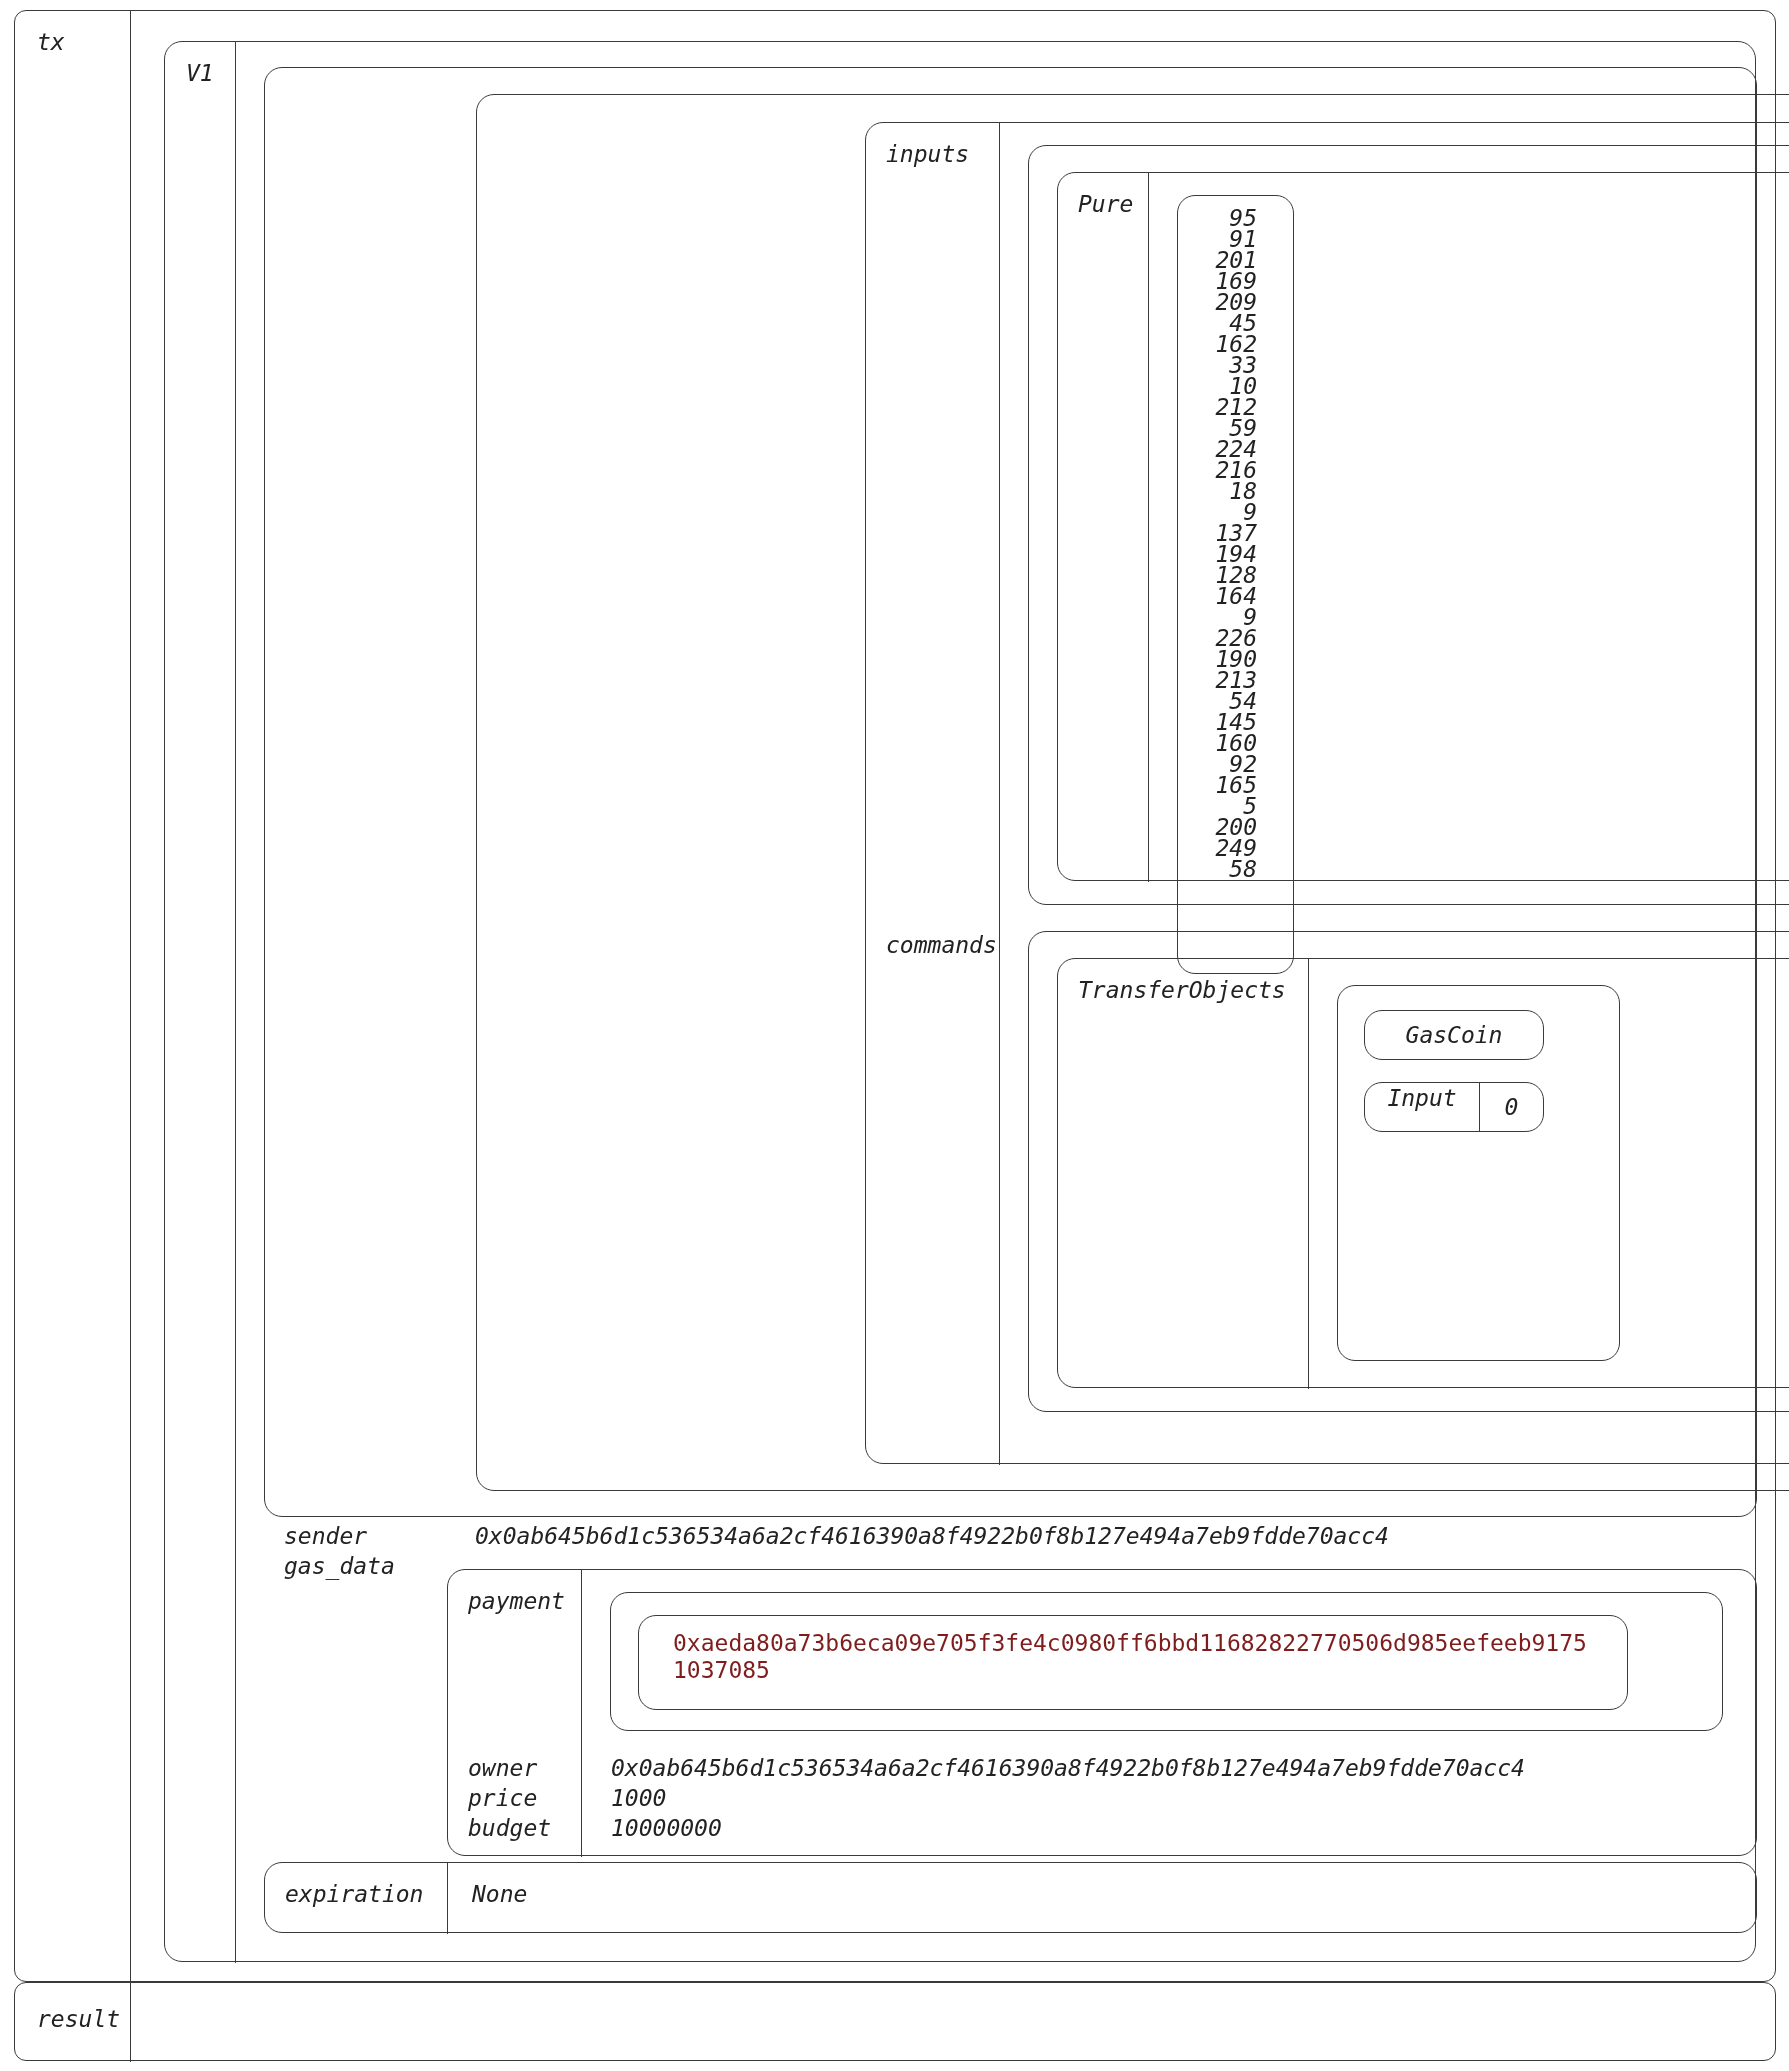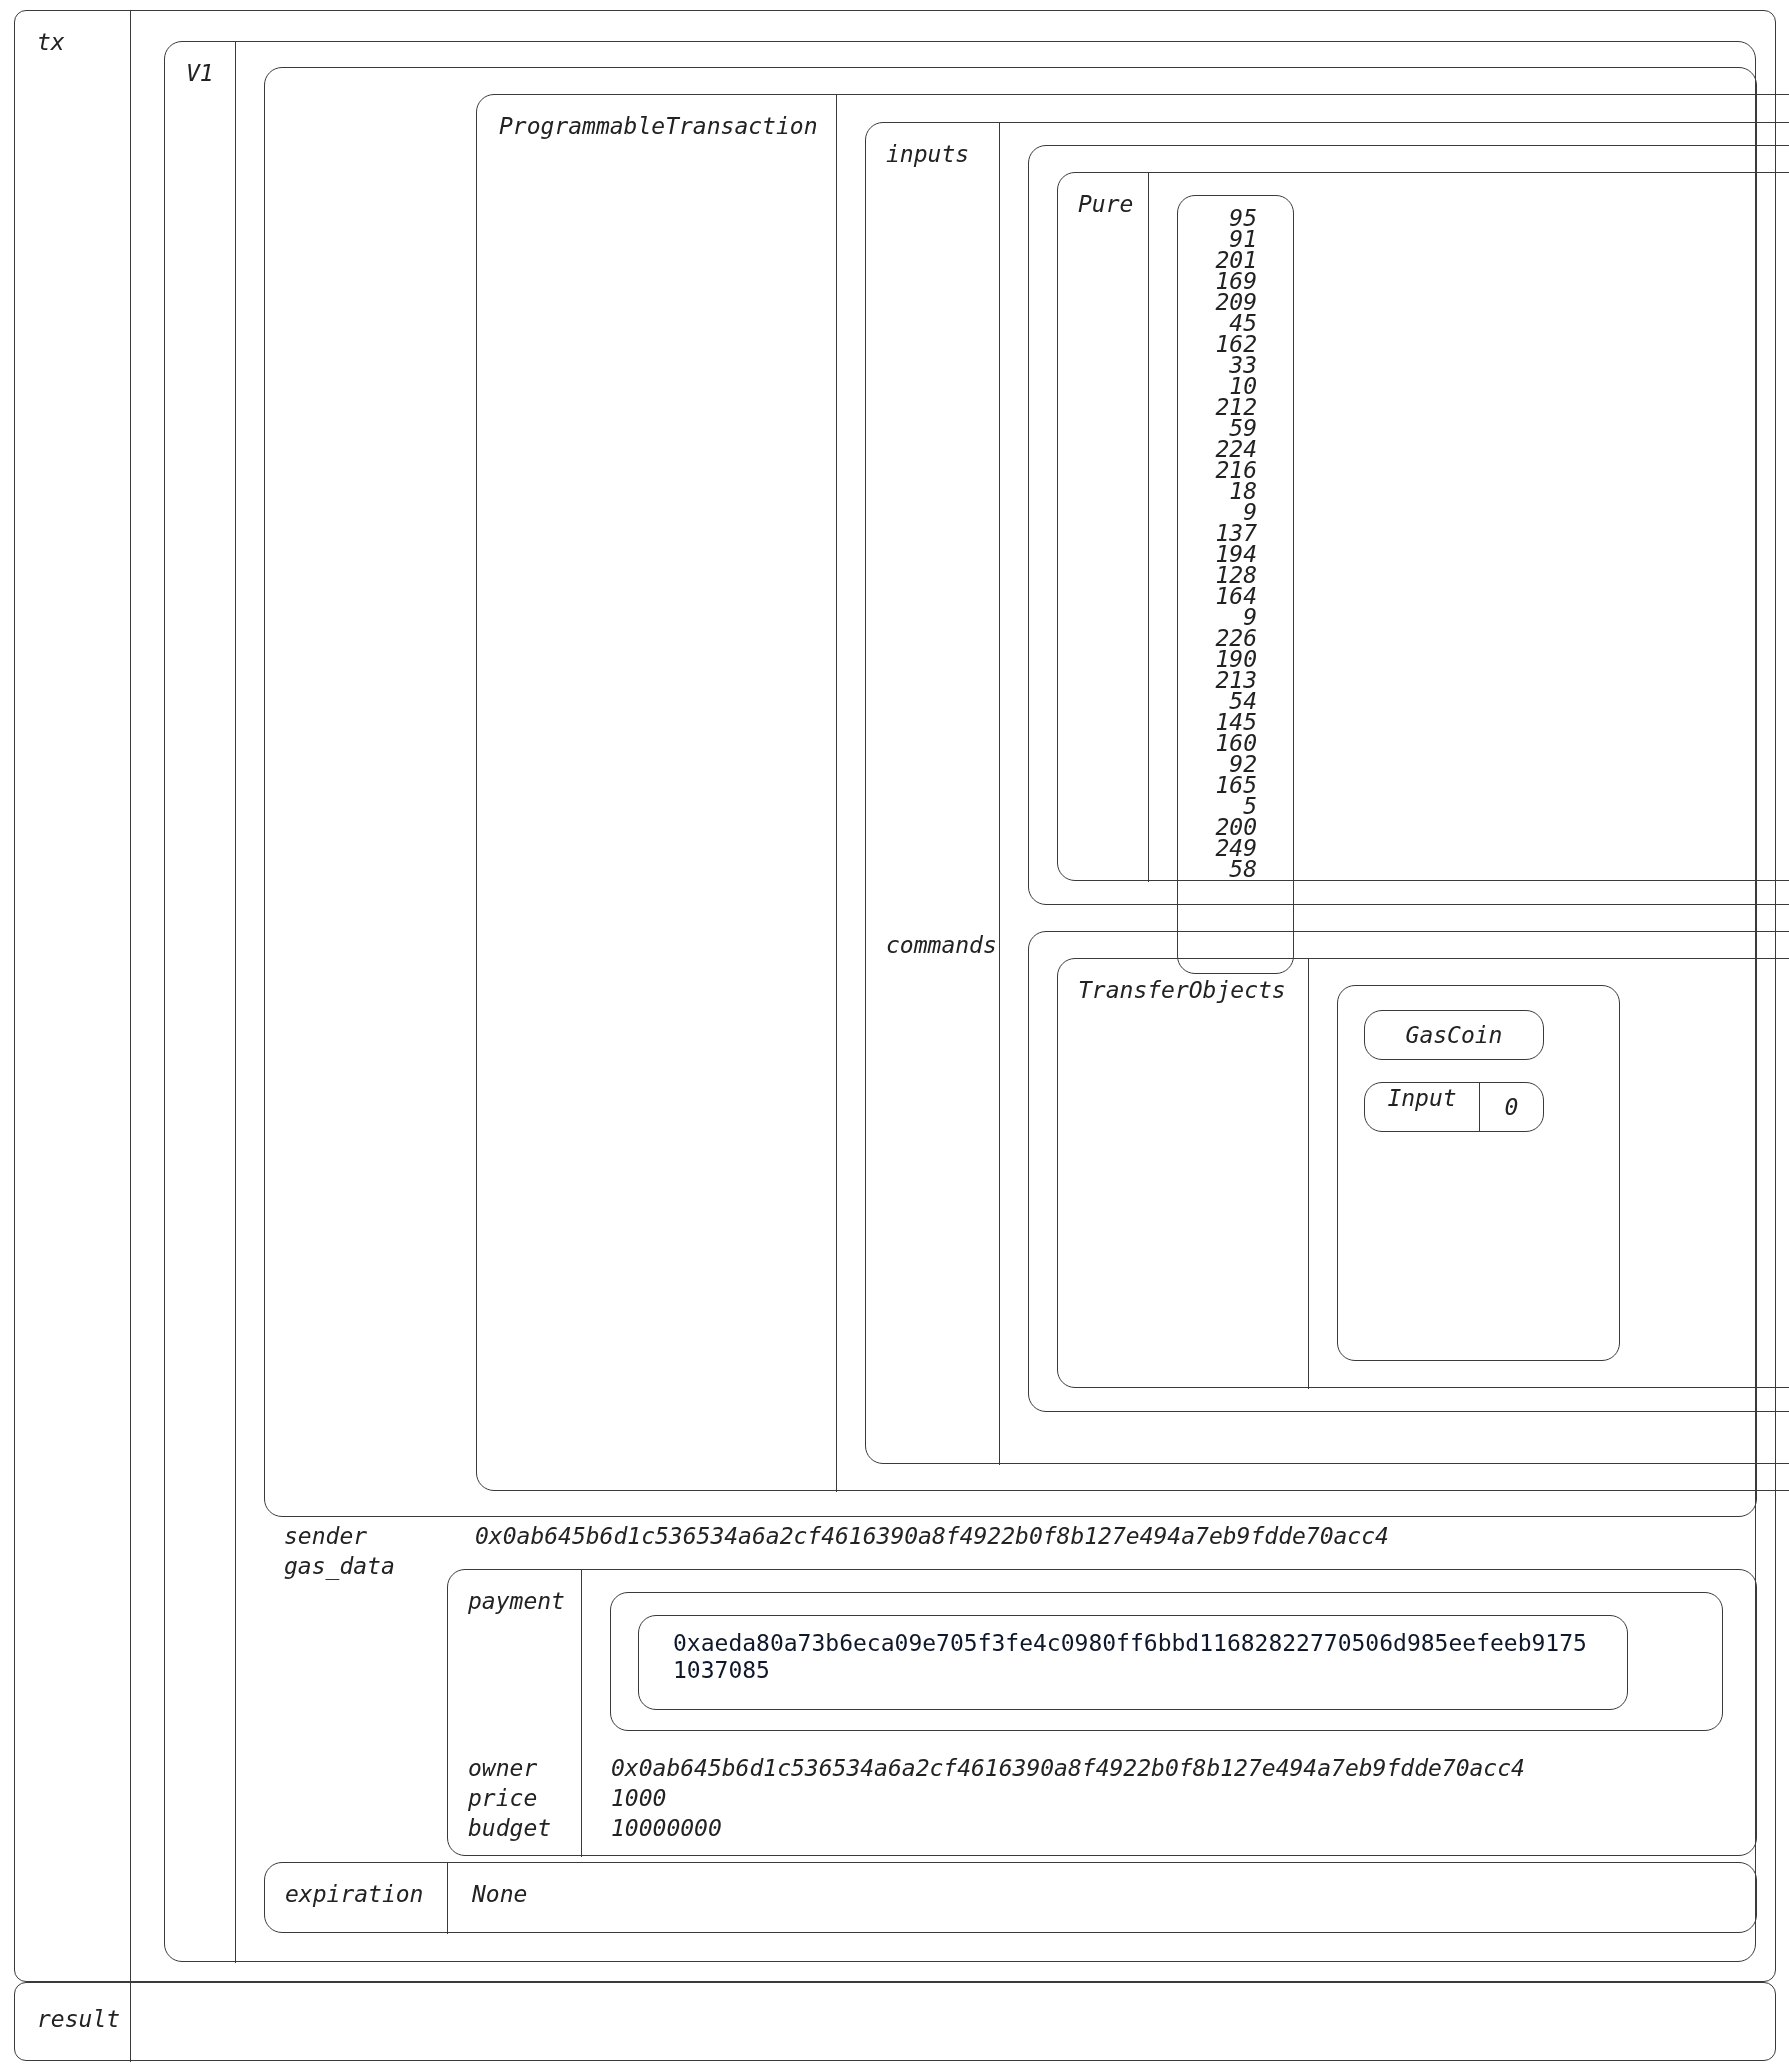--- a/index.html
+++ b/index.html
@@ -287,21 +287,21 @@
     width: 990px;
     height: 95px;
     padding: 14px 0 0 34px;
     box-sizing: border-box;
   }
   #payment-obj .ln {
     display: block;
     font-size: 23px;
     line-height: 27px;
     white-space: pre;
-    color: #0f172a;
+    color: #7f1d1d;
   }
   #val-owner  { position: absolute; left: 29px; top: 183px; }
   #val-price  { position: absolute; left: 29px; top: 213px; }
   #val-budget { position: absolute; left: 29px; top: 243px; }
 
   
   #expiration-box {
     position: absolute;
     left: 28px; top: 1820px;
     width: 1493px;
@@ -332,23 +332,20 @@
       <div id="v1-label">
         <div class="txt">V1</div>
       </div>
 
       <div id="v1-fields">
 
         <div id="kind-box" class="bx">
           <div id="kind-value">
 
             <div id="pt-box" class="bx">
-              <div id="pt-label">
-                <div class="txt">ProgrammableTransaction</div>
-              </div>
               <div id="pt-value">
 
                 <div id="pt-fields" class="bx">
                   <div id="pt-fields-labels">
                     <div id="lbl-inputs" class="txt">inputs</div>
                     <div id="lbl-commands" class="txt">commands</div>
                   </div>
                   <div id="pt-fields-values">
 
                     <div id="inputs-list" class="bx">

